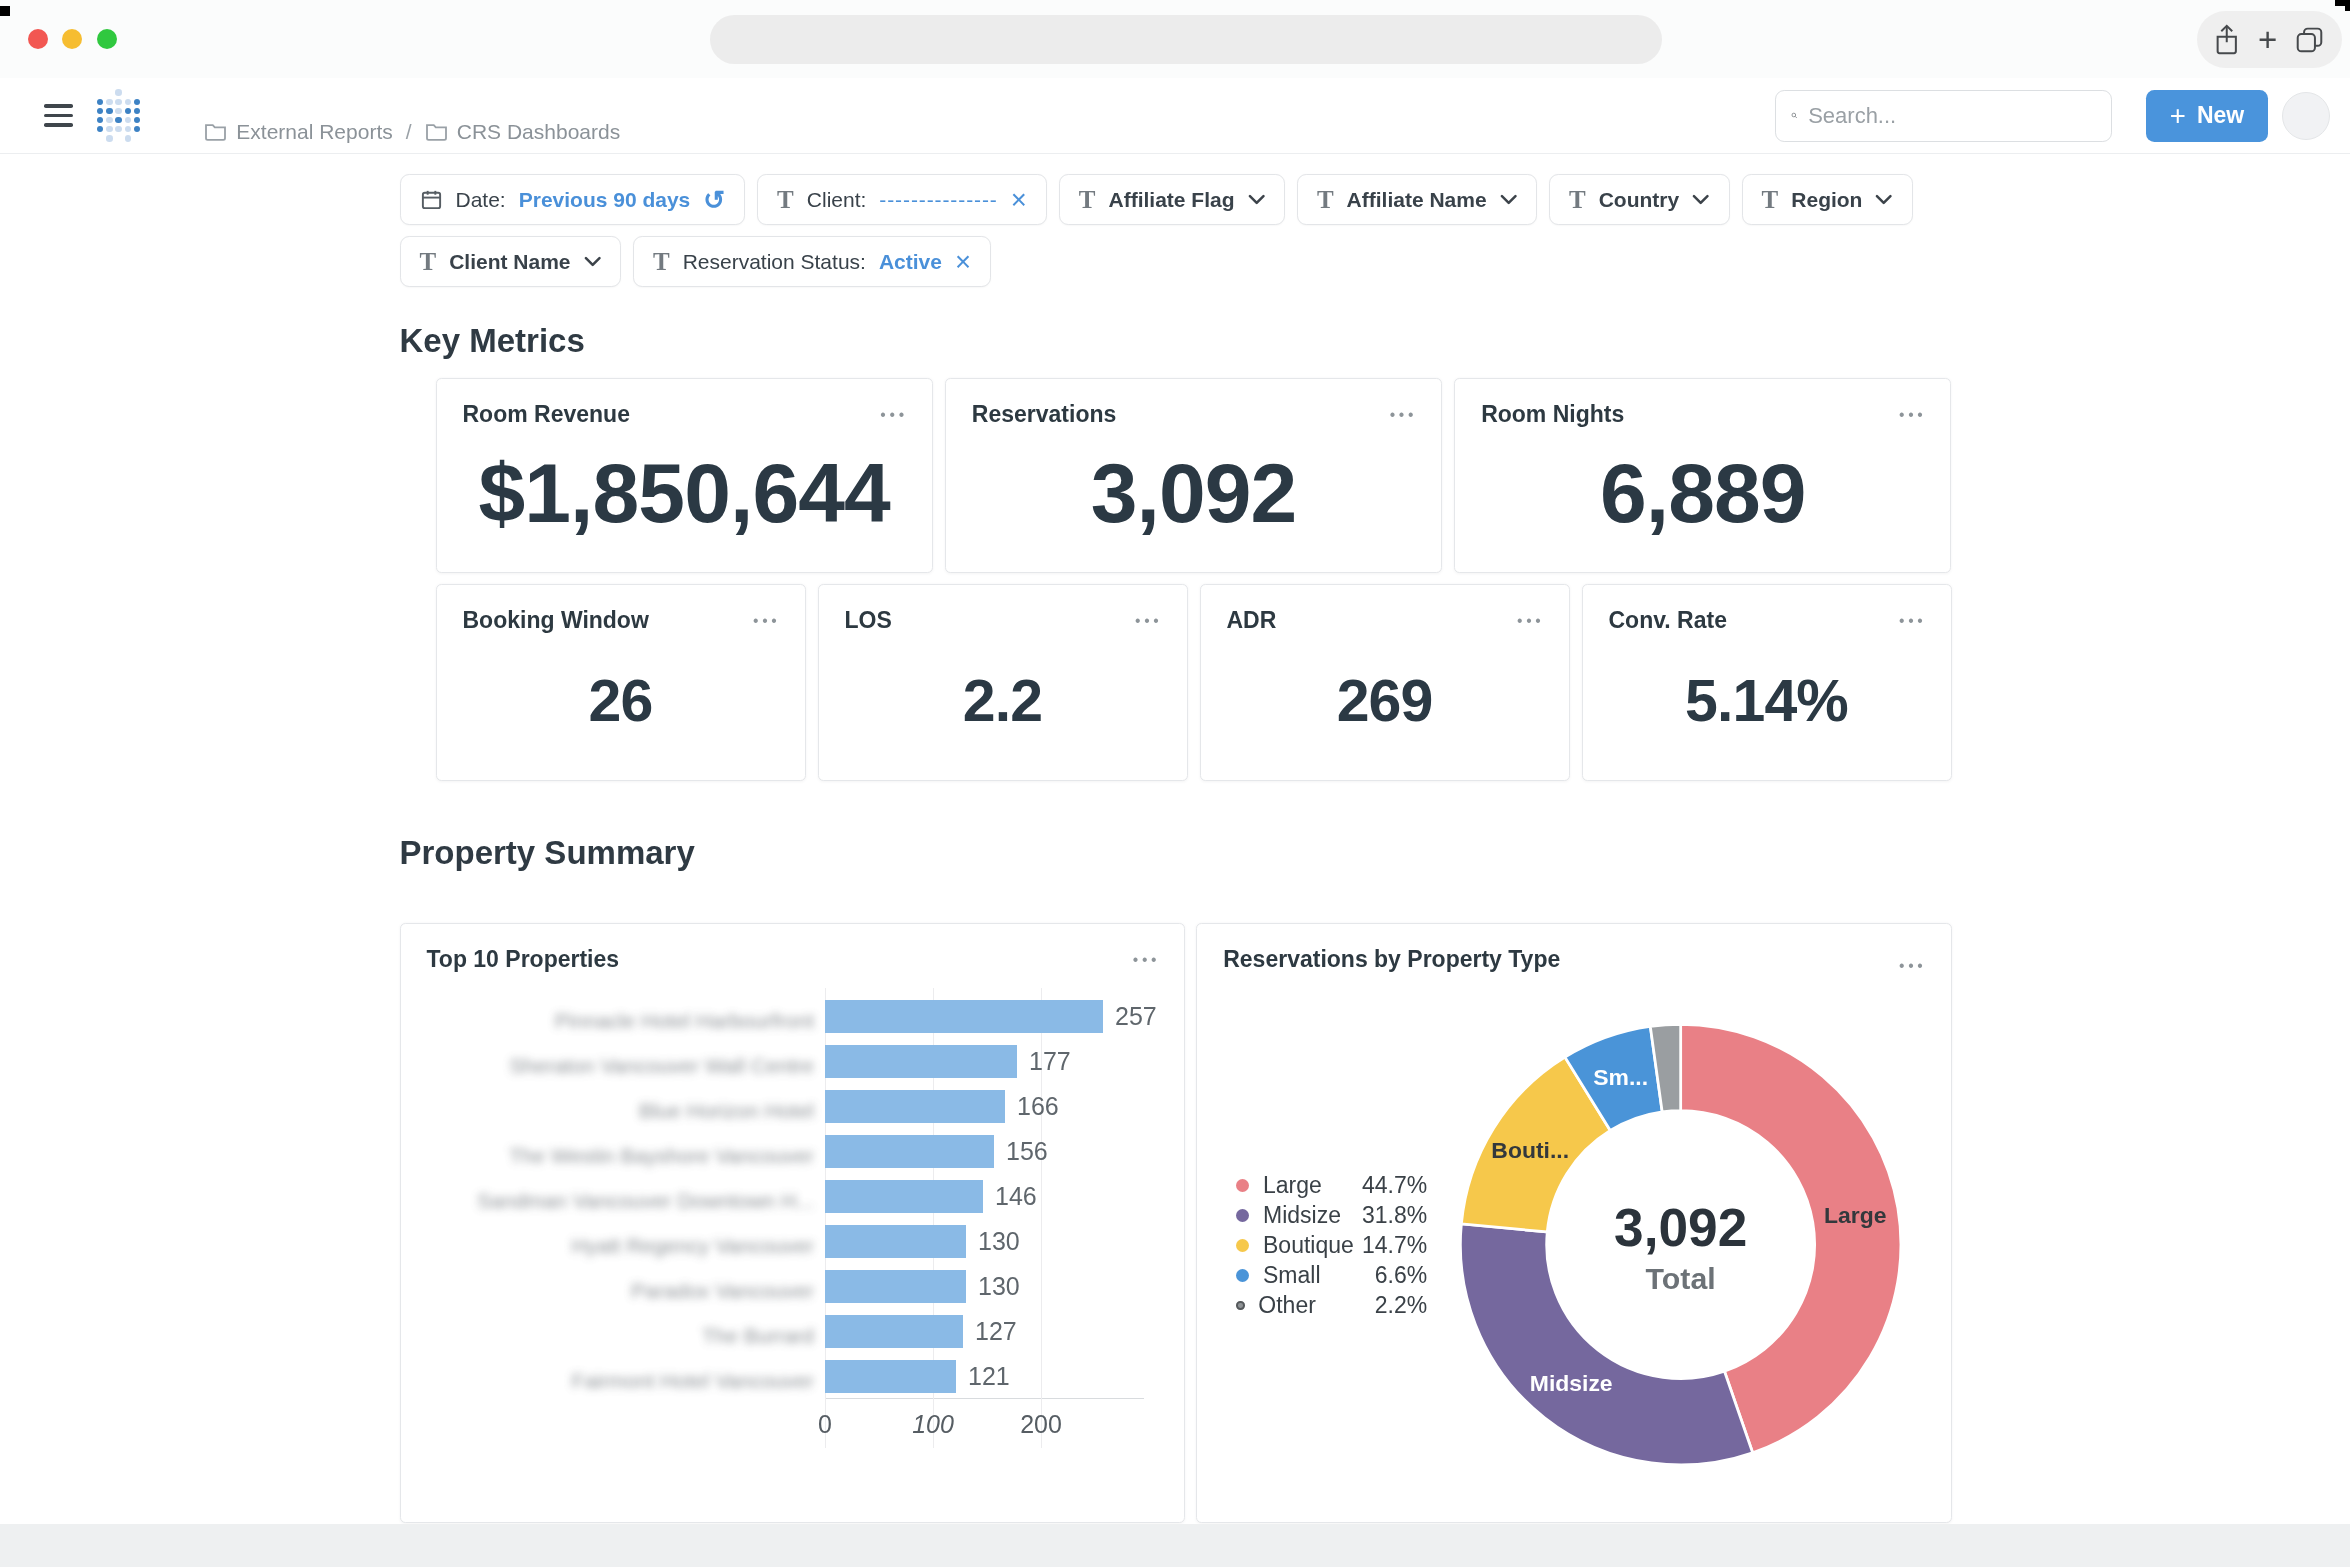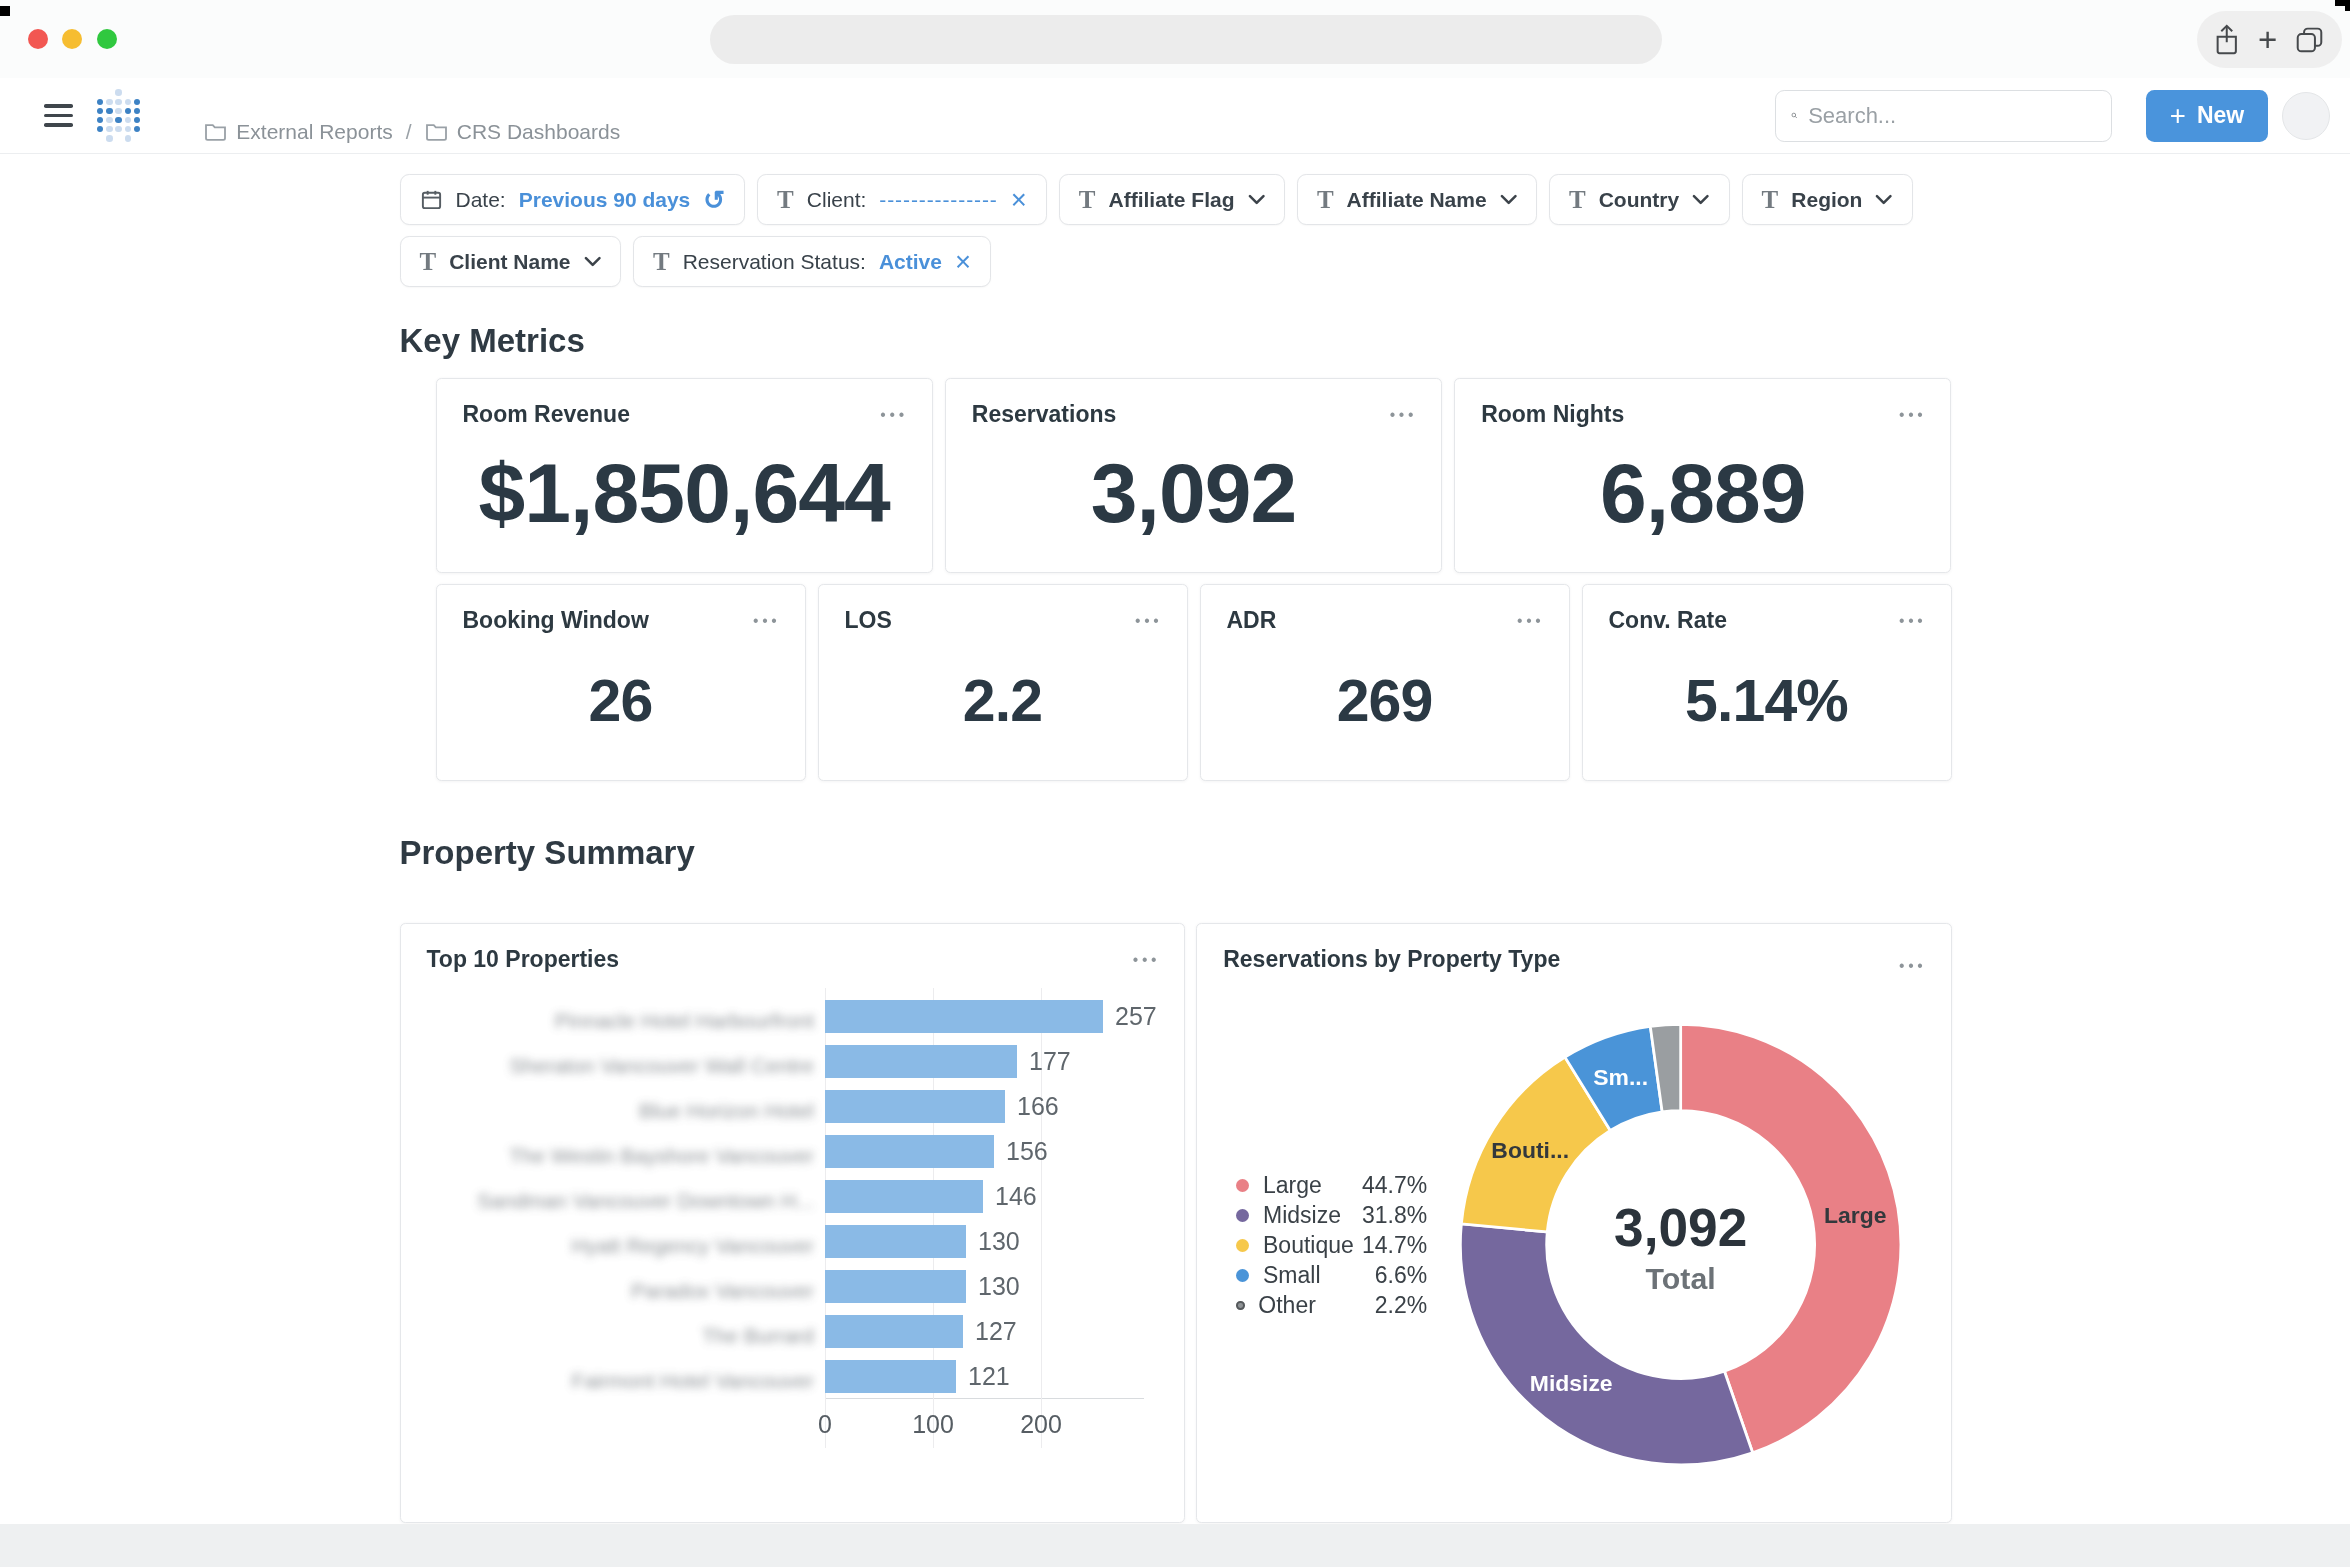--- a/index.html
+++ b/index.html
@@ -398,21 +398,21 @@
               <span class="bar-cat">Fairmont Hotel Vancouver</span>
               <div class="bar-track">
                 <div class="bar" style="width: 131px;"></div>
                 <span class="bar-val">121</span>
               </div>
             </div>
           </div>
         <div class="axis-line"></div>
         <div class="axis-ticks" id="axis-ticks">
             <span class="tick" style="left: 397px;">0</span>
-            <span class="tick" style="left: 505px;">100</span>
+            <span class="tick" style="left: 505px; font-style: italic;">100</span>
             <span class="tick" style="left: 613px;">200</span>
           </div>
       </div>
     </div>
 
     <div class="card chart-card">
       <svg class="donut-svg" id="donut-svg" width="770" height="598" viewBox="0 0 839 651">
           <path d="M 527 109 A 240 240 0 0 1 605.4531271171861 575.8151380431532 L 574.7256523296215 486.9792089762515 A 146 146 0 0 0 527 203 Z" fill="#e98086" stroke="#ffffff" stroke-width="3"></path>
           <text x="717.3308362921948" y="325.0129282941729" text-anchor="middle" font-size="25" font-weight="700" fill="#33383c">Large</text>
           <path d="M 605.4531271171861 575.8151380431532 A 240 240 0 0 1 288.0651284952608 326.4140048035565 L 381.64795316795033 335.2601862554969 A 146 146 0 0 0 574.7256523296215 486.9792089762515 Z" fill="#75689e" stroke="#ffffff" stroke-width="3"></path>

